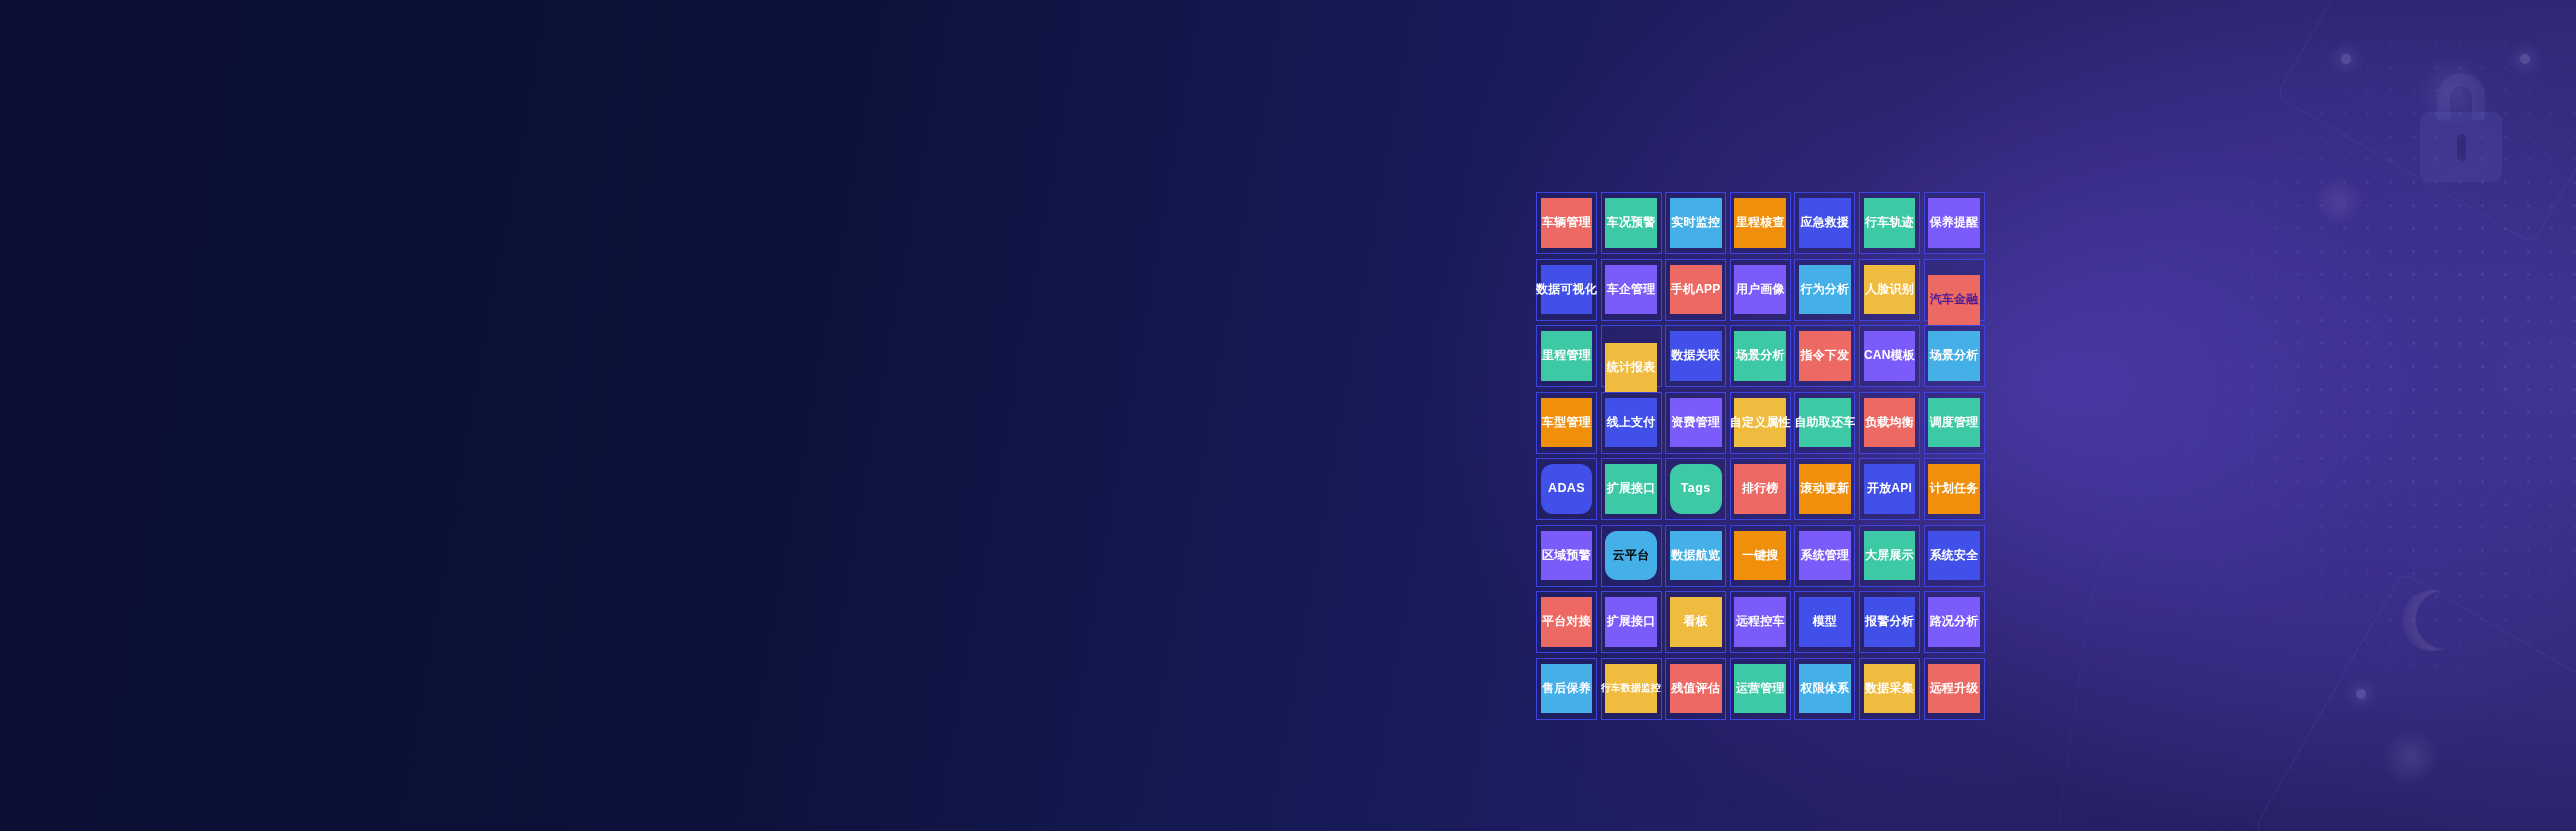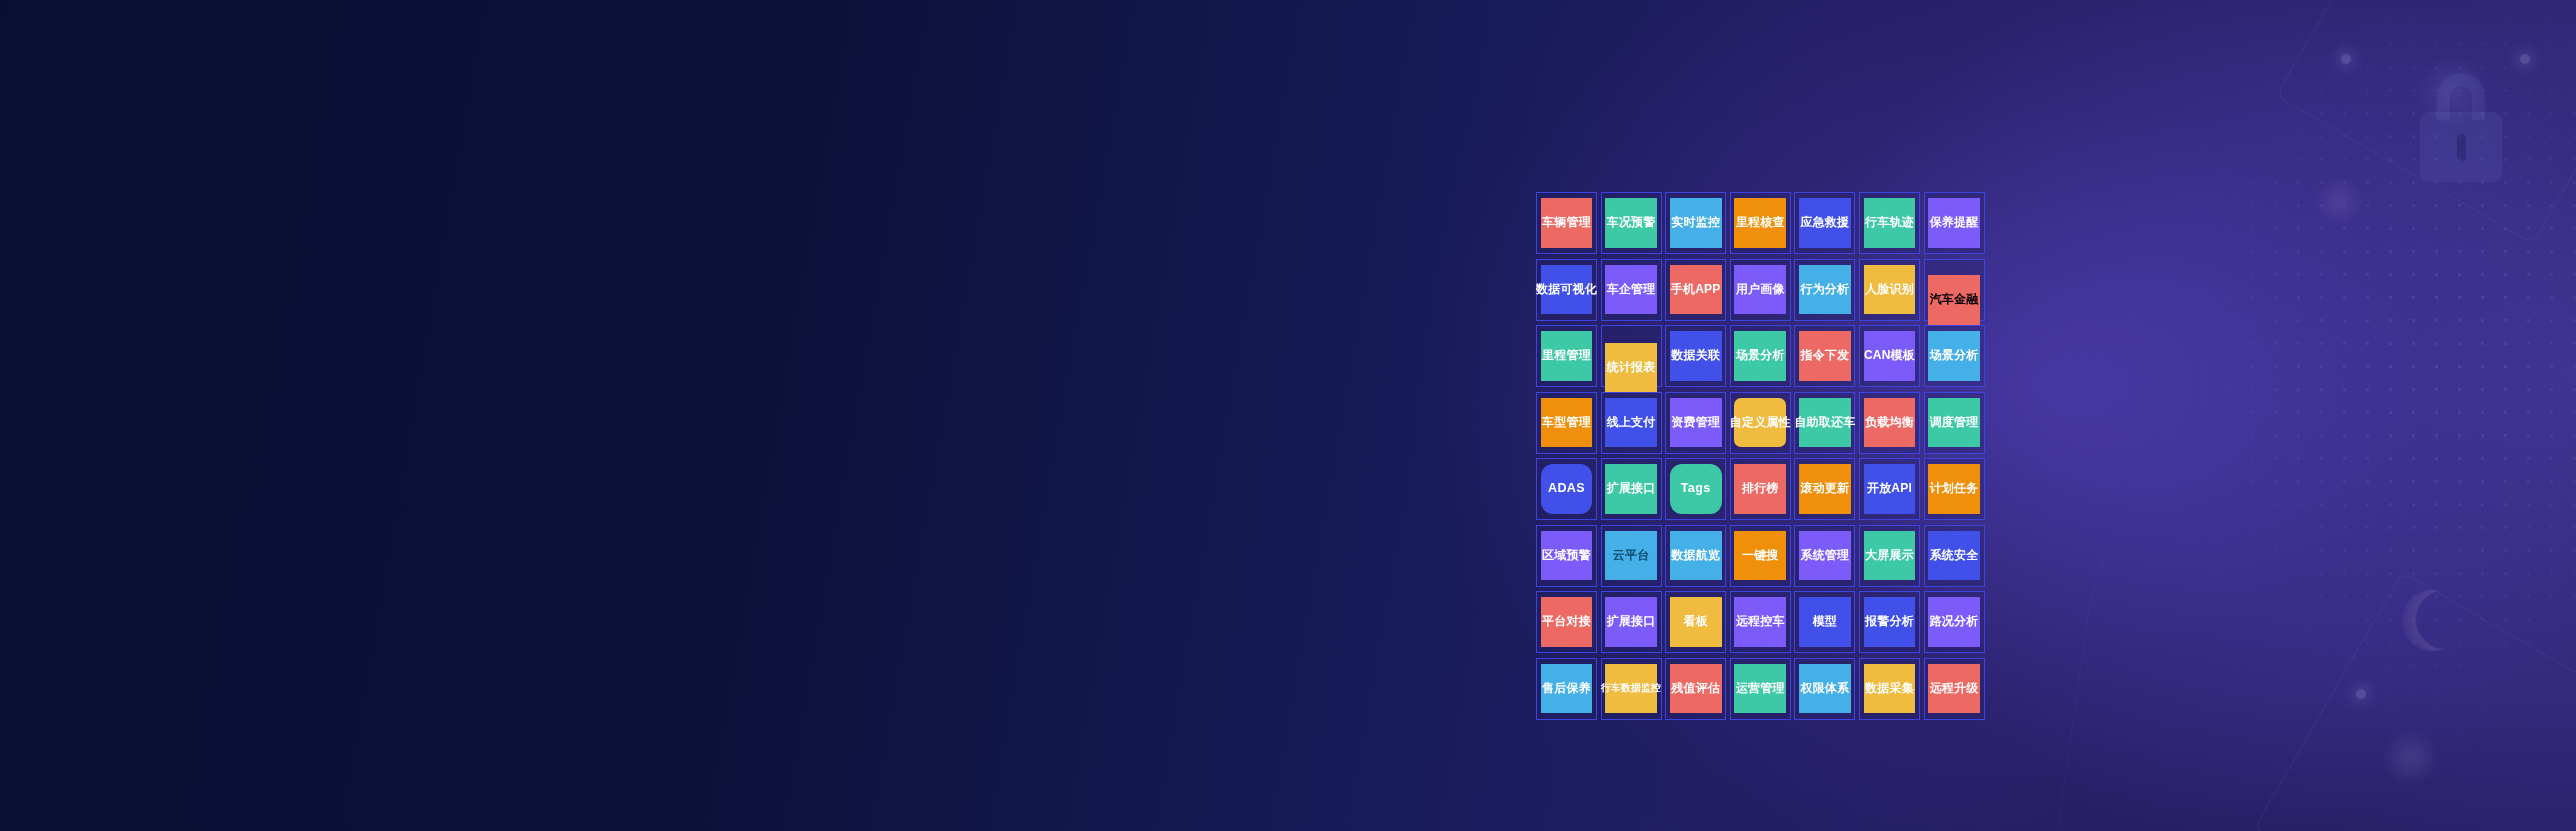--- a/index.html
+++ b/index.html
@@ -138,21 +138,21 @@
       <div class="cell">
         <div class="tile" style="background: rgb(123, 92, 250); color: rgb(255, 255, 255);">用户画像</div>
       </div>
       <div class="cell">
         <div class="tile" style="background: rgb(69, 176, 232); color: rgb(255, 255, 255);">行为分析</div>
       </div>
       <div class="cell">
         <div class="tile" style="background: rgb(240, 188, 63); color: rgb(255, 255, 255);">人脸识别</div>
       </div>
       <div class="cell">
-        <div class="tile" style="background: rgb(237, 106, 100); color: #000000; margin-top: 21px;">汽车金融</div>
+        <div class="tile" style="background: rgb(237, 106, 100); color: #4c1d95; margin-top: 21px;">汽车金融</div>
       </div>
       <div class="cell">
         <div class="tile" style="background: rgb(61, 201, 165); color: rgb(255, 255, 255);">里程管理</div>
       </div>
       <div class="cell">
         <div class="tile" style="background: rgb(240, 188, 63); color: rgb(255, 255, 255); margin-top: 24px;">统计报表</div>
       </div>
       <div class="cell">
         <div class="tile" style="background: rgb(65, 80, 232); color: rgb(255, 255, 255);">数据关联</div>
       </div>
@@ -171,21 +171,21 @@
       <div class="cell">
         <div class="tile" style="background: rgb(239, 143, 10); color: rgb(255, 255, 255);">车型管理</div>
       </div>
       <div class="cell">
         <div class="tile" style="background: rgb(65, 80, 232); color: rgb(255, 255, 255);">线上支付</div>
       </div>
       <div class="cell">
         <div class="tile" style="background: rgb(123, 92, 250); color: rgb(255, 255, 255);">资费管理</div>
       </div>
       <div class="cell">
-        <div class="tile" style="background: rgb(240, 188, 63); color: rgb(255, 255, 255); border-radius: 7px;">自定义属性</div>
+        <div class="tile" style="background: rgb(240, 188, 63); color: rgb(255, 255, 255);">自定义属性</div>
       </div>
       <div class="cell">
         <div class="tile" style="background: rgb(61, 201, 165); color: rgb(255, 255, 255);">自助取还车</div>
       </div>
       <div class="cell">
         <div class="tile" style="background: rgb(237, 106, 100); color: rgb(255, 255, 255);">负载均衡</div>
       </div>
       <div class="cell">
         <div class="tile" style="background: rgb(61, 201, 165); color: rgb(255, 255, 255);">调度管理</div>
       </div>
@@ -207,21 +207,21 @@
       <div class="cell">
         <div class="tile" style="background: rgb(65, 80, 232); color: rgb(255, 255, 255);">开放API</div>
       </div>
       <div class="cell">
         <div class="tile" style="background: rgb(239, 143, 10); color: rgb(255, 255, 255);">计划任务</div>
       </div>
       <div class="cell">
         <div class="tile" style="background: rgb(123, 92, 250); color: rgb(255, 255, 255);">区域预警</div>
       </div>
       <div class="cell">
-        <div class="tile" style="background: rgb(69, 176, 232); color: #0c4a6e;">云平台</div>
+        <div class="tile" style="background: rgb(69, 176, 232); color: #000000; border-radius: 12px;">云平台</div>
       </div>
       <div class="cell">
         <div class="tile" style="background: rgb(69, 176, 232); color: rgb(255, 255, 255);">数据航览</div>
       </div>
       <div class="cell">
         <div class="tile" style="background: rgb(239, 143, 10); color: rgb(255, 255, 255);">一键搜</div>
       </div>
       <div class="cell">
         <div class="tile" style="background: rgb(123, 92, 250); color: rgb(255, 255, 255);">系统管理</div>
       </div>

